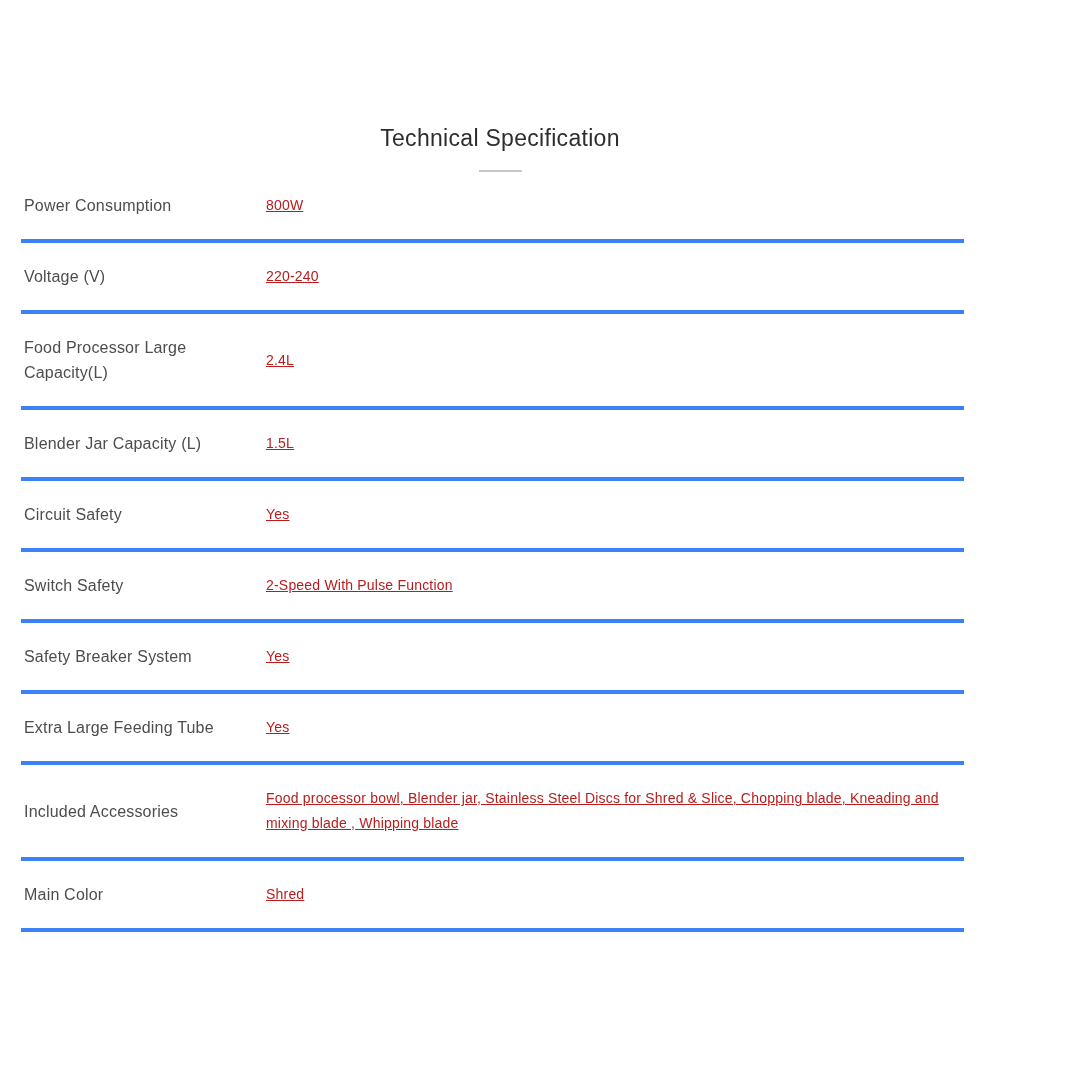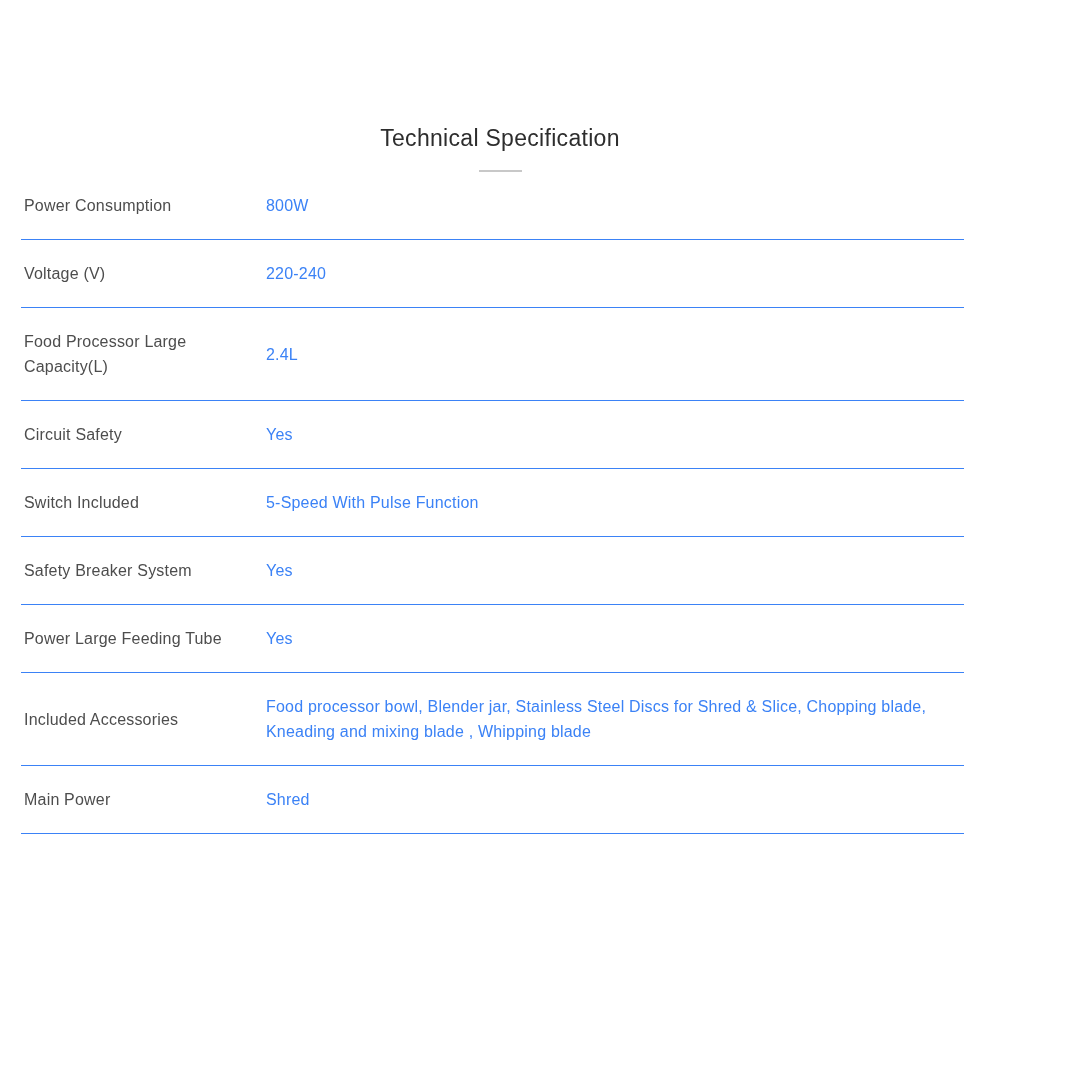--- a/index.html
+++ b/index.html
@@ -32,39 +32,40 @@
     height: 2px;
     background: #c8c8c8;
     margin: 18px auto 0 auto;
   }
   .spec-table {
     margin: 0 36px 0 21px;
   }
   .spec-row {
     display: flex;
     align-items: center;
-    border-bottom: 1px solid #3b82f6;
+    border-bottom: 4px solid #3b82f6;
     padding: 21px 0;
   }
   .spec-label {
     flex: 0 0 245px;
     width: 245px;
     padding-left: 3px;
     padding-right: 34px;
     font-size: 16px;
     line-height: 25px;
     color: #4d4d4d;
     letter-spacing: 0.2px;
   }
   .spec-value {
     flex: 1 1 auto;
-    font-size: 16px;
+    font-size: 14px;
     line-height: 25px;
-    color: #3b82f6;
+    color: #b91c1c;
     letter-spacing: 0.2px;
+    text-decoration: underline;
   }
 </style>
 </head>
 <body>
 
 <div class="page">
 
   <div class="header">
     <div class="page-title">Technical Specification</div>
     <div class="title-underline"></div>
@@ -79,45 +80,49 @@
     <div class="spec-row">
       <div class="spec-label">Voltage (V)</div>
       <div class="spec-value">220-240</div>
     </div>
 
     <div class="spec-row">
       <div class="spec-label">Food Processor Large Capacity(L)</div>
       <div class="spec-value">2.4L</div>
     </div>
 
+    <div class="spec-row">
+      <div class="spec-label">Blender Jar Capacity (L)</div>
+      <div class="spec-value">1.5L</div>
+    </div>
 
     <div class="spec-row">
       <div class="spec-label">Circuit Safety</div>
       <div class="spec-value">Yes</div>
     </div>
 
     <div class="spec-row">
-      <div class="spec-label">Switch Included</div>
-      <div class="spec-value">5-Speed With Pulse Function</div>
+      <div class="spec-label">Switch Safety</div>
+      <div class="spec-value">2-Speed With Pulse Function</div>
     </div>
 
     <div class="spec-row">
       <div class="spec-label">Safety Breaker System</div>
       <div class="spec-value">Yes</div>
     </div>
 
     <div class="spec-row">
-      <div class="spec-label">Power Large Feeding Tube</div>
+      <div class="spec-label">Extra Large Feeding Tube</div>
       <div class="spec-value">Yes</div>
     </div>
 
     <div class="spec-row">
       <div class="spec-label">Included Accessories</div>
       <div class="spec-value">Food processor bowl, Blender jar, Stainless Steel Discs for Shred &amp; Slice, Chopping blade, Kneading and mixing blade , Whipping blade</div>
     </div>
 
     <div class="spec-row">
-      <div class="spec-label">Main Power</div>
+      <div class="spec-label">Main Color</div>
       <div class="spec-value">Shred</div>
     </div>
   </div>
 
 </div>
 
 </body></html>

